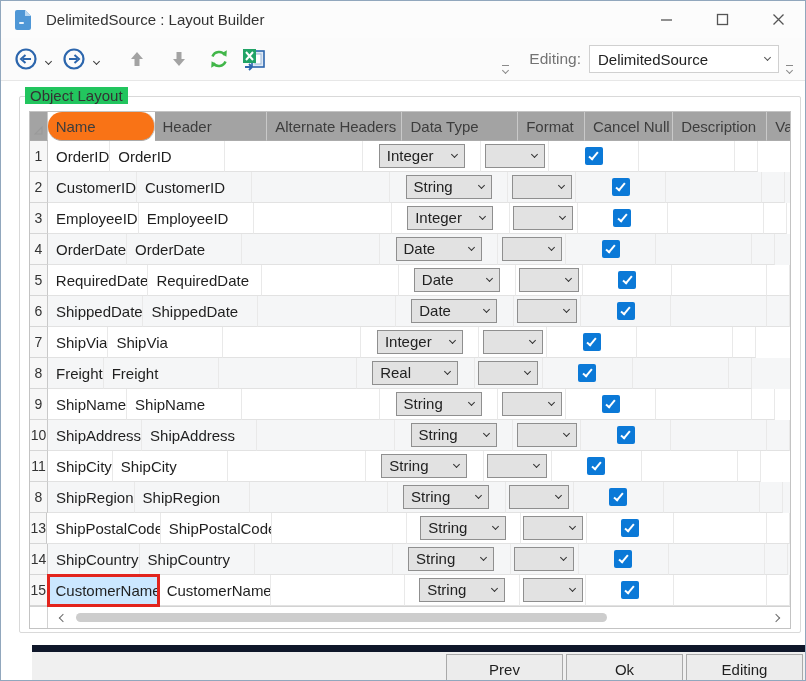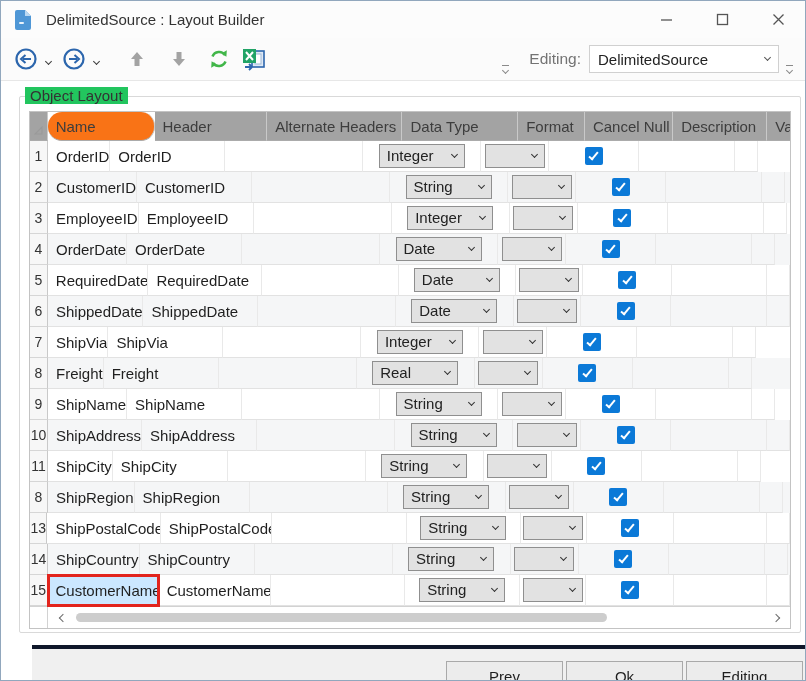--- a/index.html
+++ b/index.html
@@ -61,21 +61,21 @@
   .hscroll-row { display:flex; height:22px; border-top:1px solid #d2d2d2; background:#fff; align-items:center; }
   .hs-corner { width:18px; height:100%; border-right:1px solid #d2d2d2; flex:none; }
   .hs-arrow { width:26px; display:flex; align-items:center; justify-content:center; flex:none; }
   .hs-arrow .chev { border-color:#6b6b6b; width:6px; height:6px; border-width:1.5px; }
   .hs-left .chev { transform:rotate(135deg); margin-left:3px; }
   .hs-right .chev { transform:rotate(-45deg); margin-right:3px; }
   .hs-track { flex:1; height:100%; position:relative; }
   .hs-thumb { position:absolute; left:2px; top:6px; width:77%; height:9px; background:#cdcdcd; border-radius:4.5px; }
 
   
-  .buttonbar { height:35px; background:#f0f0f0; border-top:4px solid #0f172a; display:flex; align-items:flex-start; padding:12px 2px 0 0; flex:none;margin-left:31px; }
+  .buttonbar { height:35px; background:#f0f0f0; border-top:7px solid #0f172a; display:flex; align-items:flex-start; padding:2px 2px 0 0; flex:none;margin-left:31px; }
   .buttonbar .btn { width:117px; height:31px; background:#ececec; border:1px solid #a9a9a9; font-size:15px; color:#1f1f1f; display:flex; align-items:center; justify-content:center; margin-left:3px; font-family:inherit; }
   .buttonbar .btn:first-of-type { margin-left:auto; }
 </style>
 </head>
 <body>
 
 <div class="window">
 
   <div class="titlebar">
     <svg class="app-icon" viewBox="0 0 18 22">

